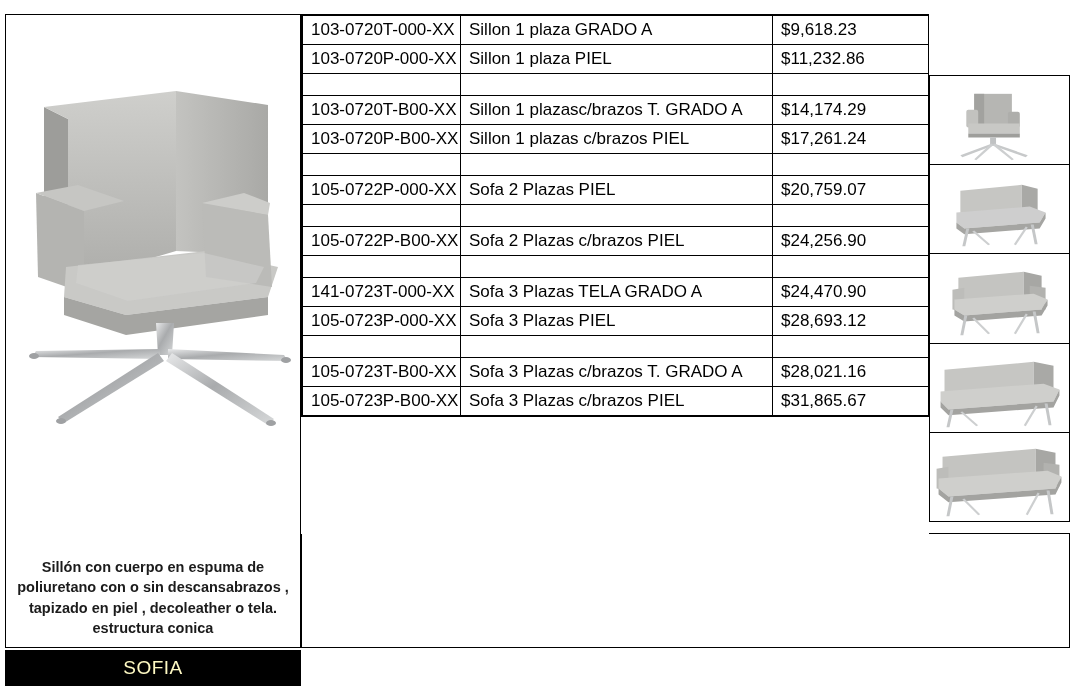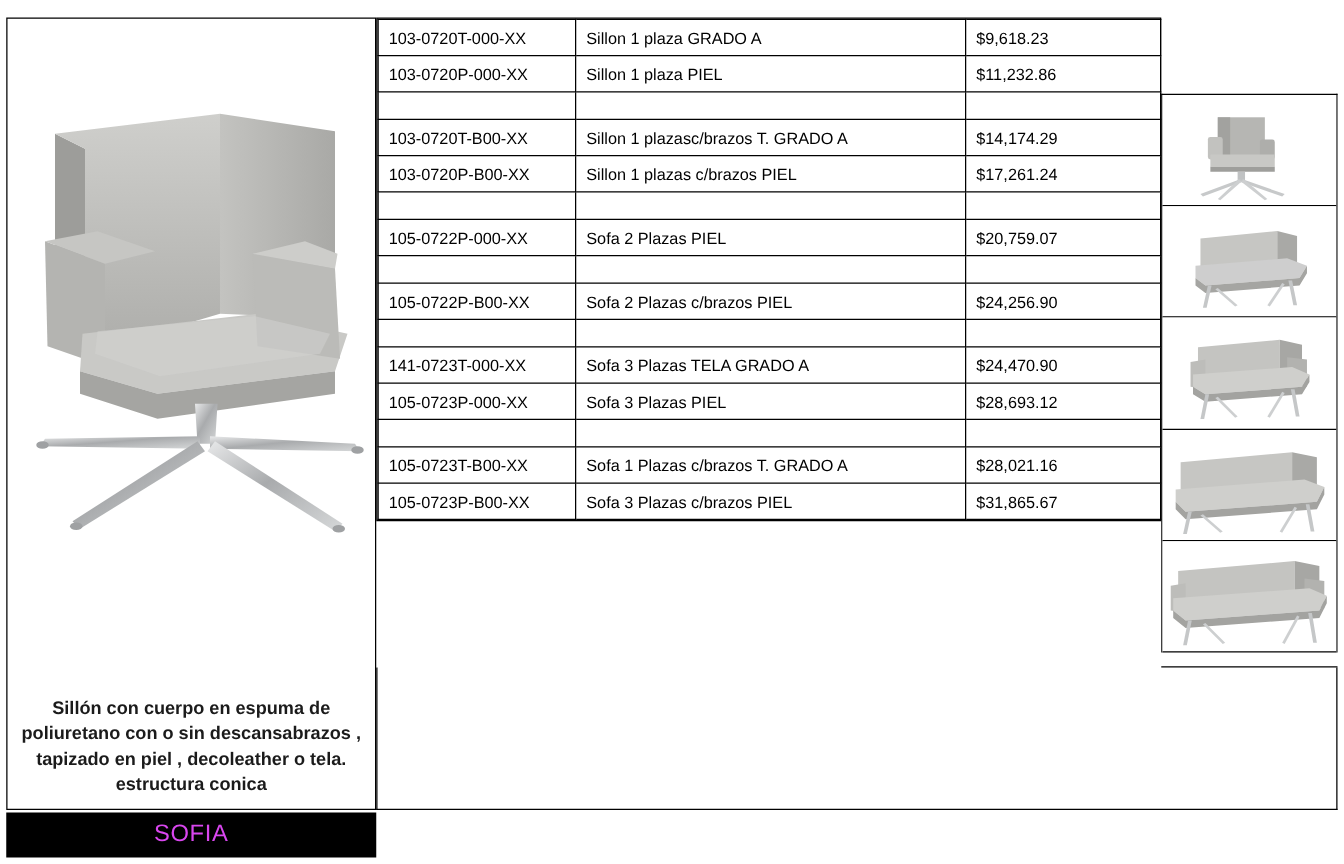--- a/index.html
+++ b/index.html
@@ -52,21 +52,21 @@
   }
 
   
   .banner {
     position: absolute;
     left: 5px;
     top: 650px;
     width: 296px;
     height: 36px;
     background: #000000;
-    color: #d946ef;
+    color: #fef9c3;
     display: flex;
     align-items: center;
     justify-content: center;
     font-size: 19px;
     letter-spacing: 0.5px;
   }
 
   
   .table-wrap {
     position: absolute;
@@ -79,21 +79,21 @@
   }
   table.price {
     border-collapse: collapse;
     width: 100%;
     table-layout: fixed;
   }
   table.price td {
     border: 1px solid #000;
     height: 29px;
     padding: 0 8px;
-    font-size: 13px;
+    font-size: 17px;
     vertical-align: middle;
     box-sizing: border-box;
     background: #fff;
   }
   td.code { width: 158px; white-space: nowrap; }
   td.name { width: 312px; white-space: nowrap; }
   td.price-v { width: 156px; text-align: left; white-space: nowrap; }
   tr.spacer td {
     height: 22px;
     border-left: 1px solid #000;
@@ -264,21 +264,21 @@
           <td class="name">Sofa 3 Plazas PIEL</td>
           <td class="price-v">$28,693.12</td>
         </tr>
         <tr class="spacer">
           <td class="code"></td>
           <td class="name"></td>
           <td class="price-v"></td>
         </tr>
         <tr>
           <td class="code">105-0723T-B00-XX</td>
-          <td class="name">Sofa 1 Plazas c/brazos T. GRADO A</td>
+          <td class="name">Sofa 3 Plazas c/brazos T. GRADO A</td>
           <td class="price-v">$28,021.16</td>
         </tr>
         <tr>
           <td class="code">105-0723P-B00-XX</td>
           <td class="name">Sofa 3 Plazas c/brazos PIEL</td>
           <td class="price-v">$31,865.67</td>
         </tr>
       </tbody>
     </table>
   </div>

